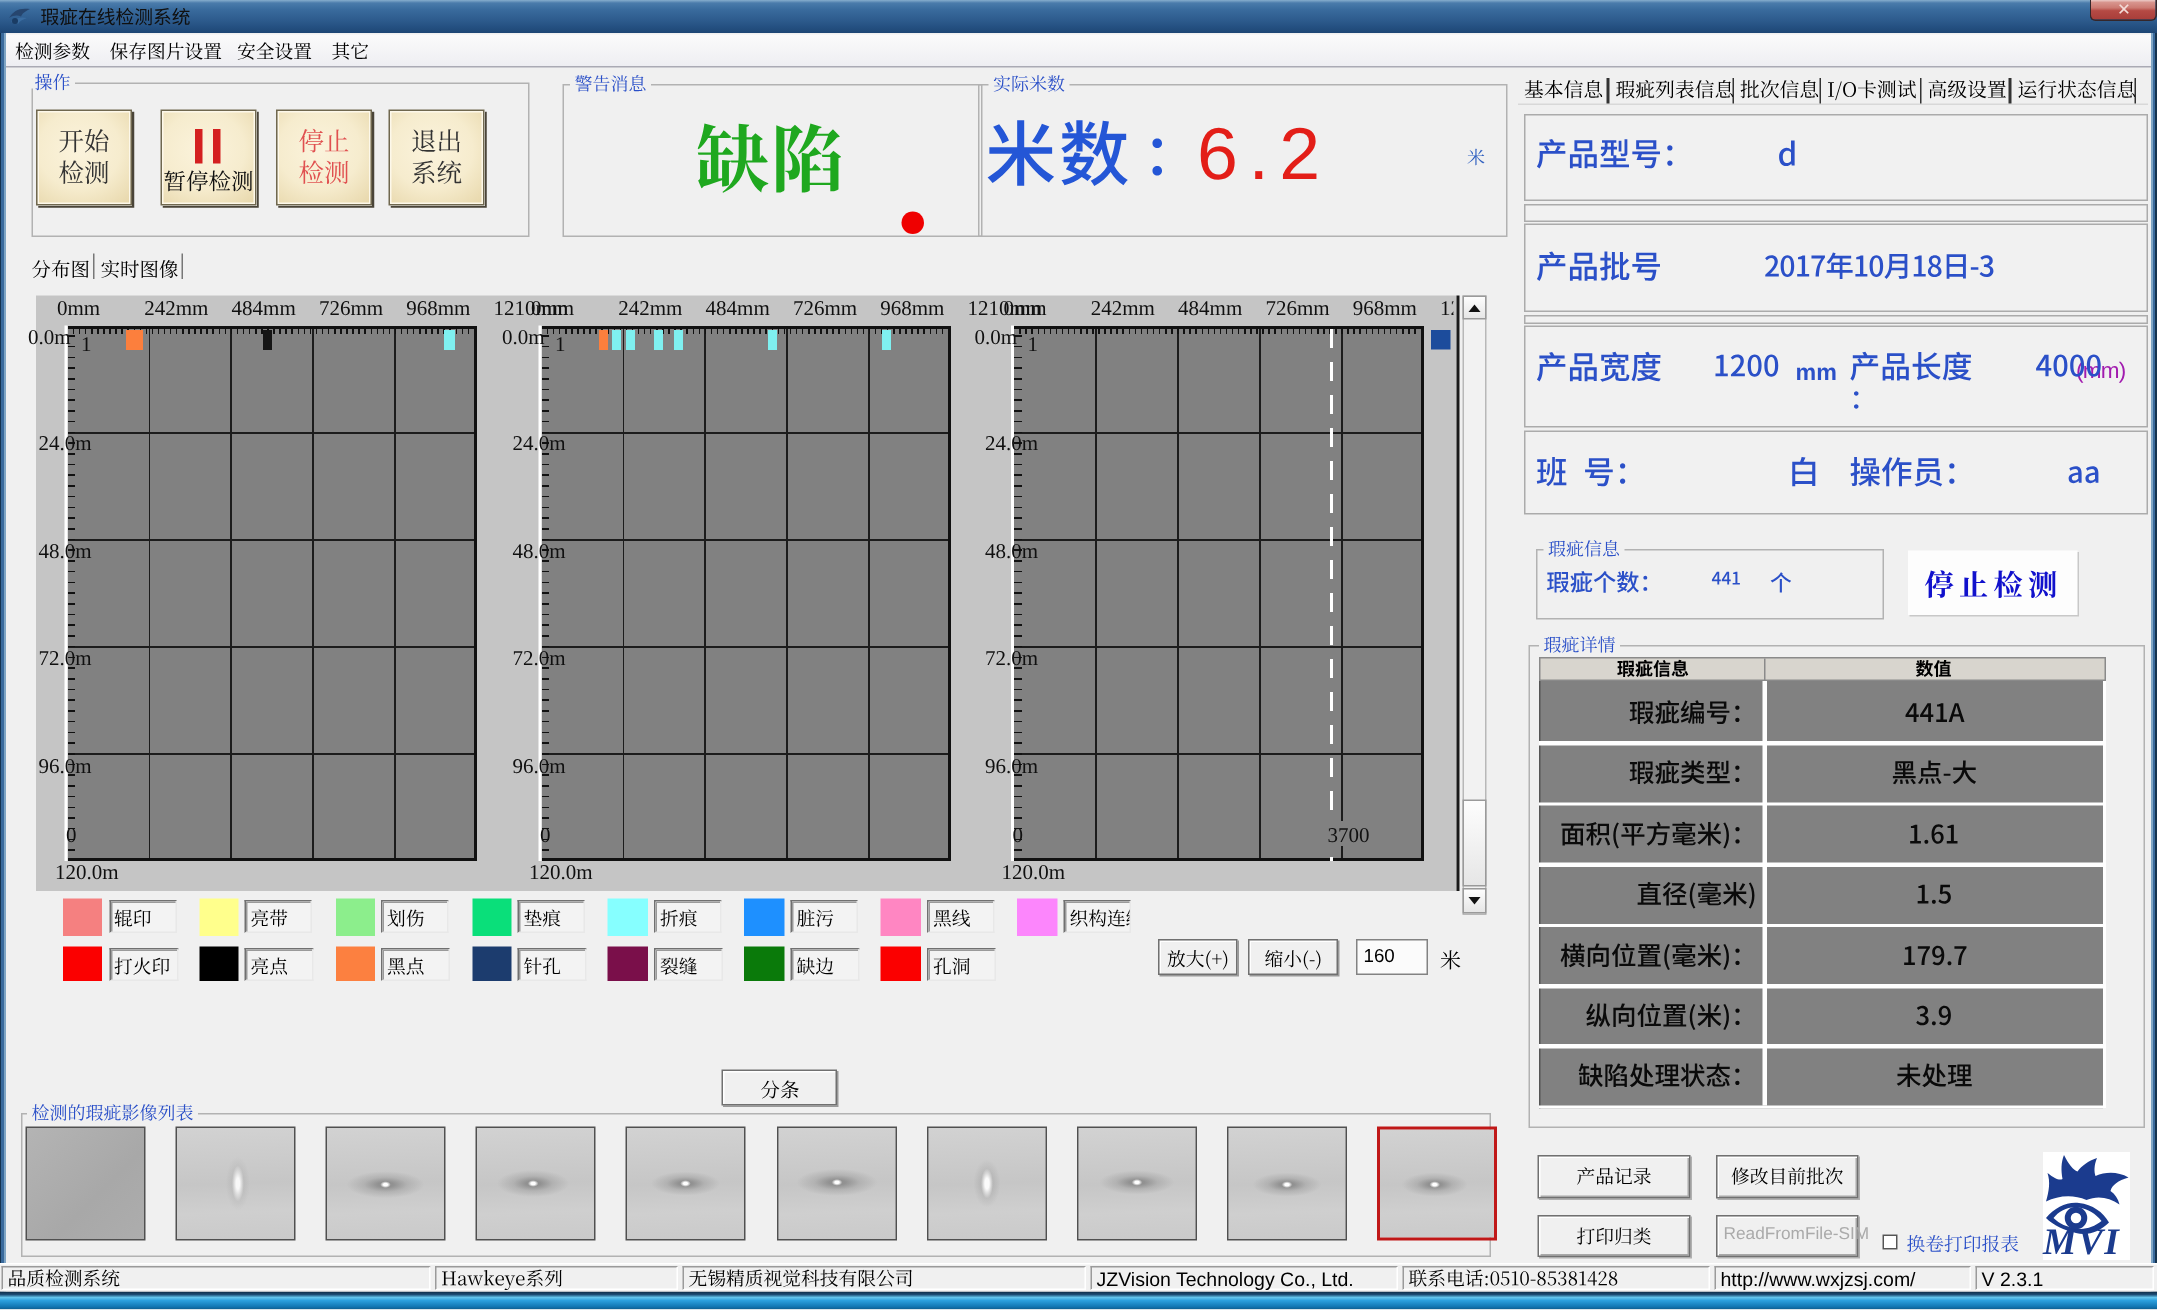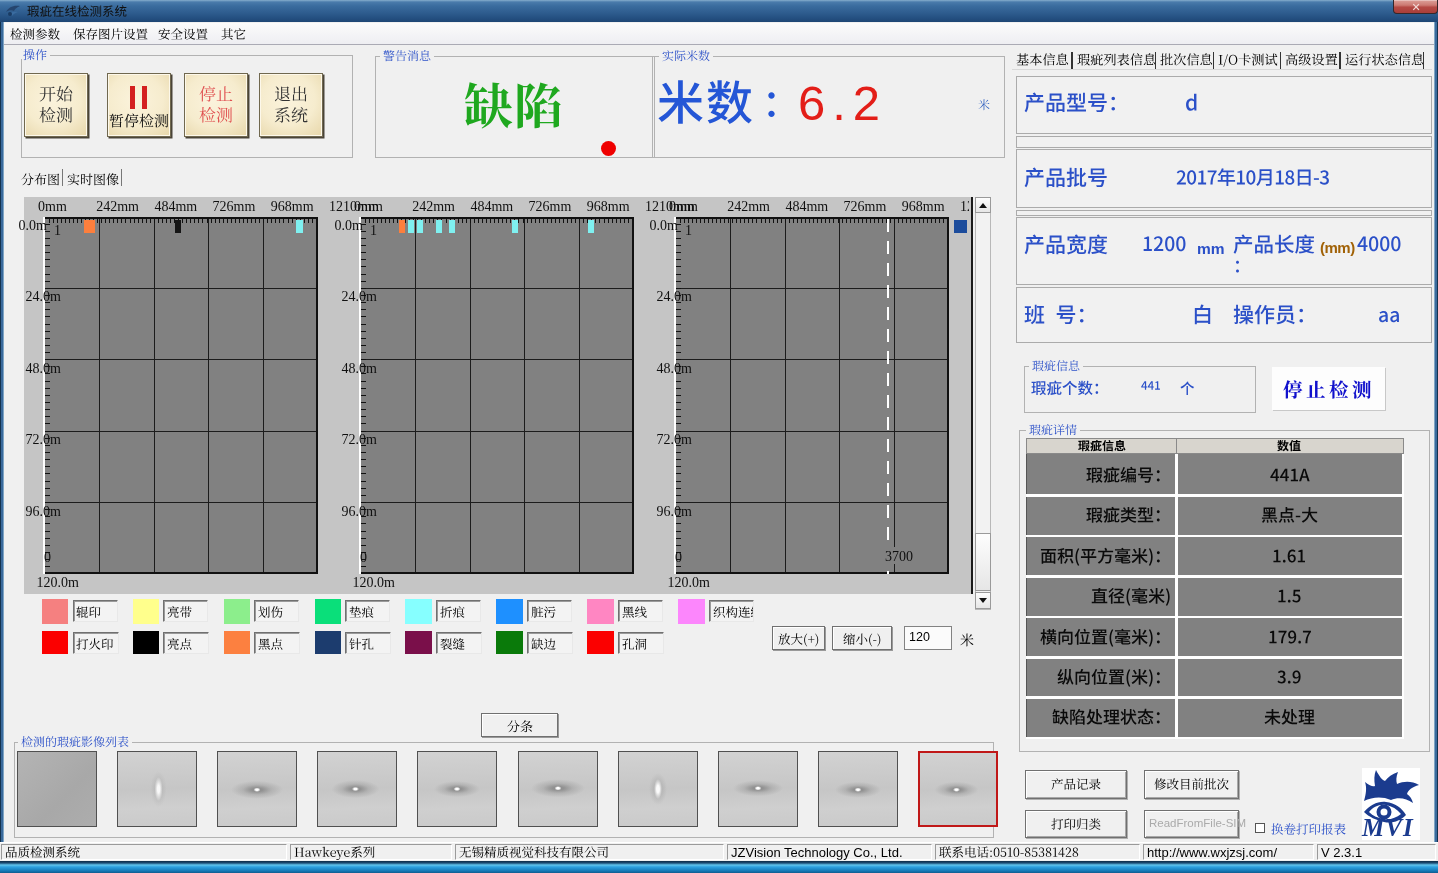--- a/index.html
+++ b/index.html
@@ -553,21 +553,21 @@
       <use href="#g80" transform="translate(36.8,12.8) scale(0.01250,-0.01250)"></use>
     </svg>
     <svg style="position:absolute;left:842.8px;top:630.8px;overflow:hidden" width="39" height="16" fill="#000">
       <use href="#g81" transform="translate(0.0,12.8) scale(0.01250,-0.01250)"></use>
       <use href="#g82" transform="translate(12.5,12.8) scale(0.01250,-0.01250)"></use>
       <use href="#g78" transform="translate(25.0,12.8) scale(0.01250,-0.01250)"></use>
       <use href="#g83" transform="translate(29.6,12.8) scale(0.01250,-0.01250)"></use>
       <use href="#g80" transform="translate(33.9,12.8) scale(0.01250,-0.01250)"></use>
     </svg>
     <div class="a" style="left:904px;top:626px;width:48px;height:24px;background:#FBFBFB;border:1px solid #828282;"></div>
-    <div class="a" style="left:909px;top:630px;font-size:12.5px;color:#000;">120</div>
+    <div class="a" style="left:909px;top:630px;font-size:12.5px;color:#000;">160</div>
     <svg style="position:absolute;left:959.5px;top:630.7px;overflow:hidden" width="15" height="17" fill="#000">
       <use href="#g41" transform="translate(0.0,14.3) scale(0.01400,-0.01400)"></use>
     </svg>
     <div class="a" style="left:481px;top:713px;width:77px;height:24px;background:#F0F0F0;border:1px solid #707070;box-shadow:inset 1px 1px 0 #fff,1px 1px 0 #999;"></div>
     <svg style="position:absolute;left:506.5px;top:717.7px;overflow:hidden" width="27" height="16" fill="#000">
       <use href="#g45" transform="translate(0.0,13.3) scale(0.01300,-0.01300)"></use>
       <use href="#g84" transform="translate(13.0,13.3) scale(0.01300,-0.01300)"></use>
     </svg>
     <div class="a" style="left:14px;top:742px;width:980px;height:96px;border:1px solid #b2b2b2;"></div>
     <div class="a" style="left:18px;top:740px;width:114px;height:6px;background:#F0F0F0;"></div>
@@ -754,21 +754,21 @@
       <use href="#g144" transform="translate(22.2,19.9) scale(0.01950,-0.01950)"></use>
       <use href="#g144" transform="translate(33.3,19.9) scale(0.01950,-0.01950)"></use>
     </svg>
     <div class="a" style="left:1197px;top:239.5px;font-size:15.5px;color:#2b50c8;font-weight:bold;">mm</div>
     <svg style="position:absolute;left:1233.0px;top:231.1px;overflow:hidden" width="83" height="25" fill="#2b50c8">
       <use href="#g137" transform="translate(0.0,20.9) scale(0.02050,-0.02050)"></use>
       <use href="#g138" transform="translate(20.5,20.9) scale(0.02050,-0.02050)"></use>
       <use href="#g155" transform="translate(41.0,20.9) scale(0.02050,-0.02050)"></use>
       <use href="#g154" transform="translate(61.5,20.9) scale(0.02050,-0.02050)"></use>
     </svg>
-    <div class="a" style="left:1320px;top:239px;font-size:15px;color:#a16207;font-weight:bold;letter-spacing:-0.5px;">(mm)</div>
+    <div class="a" style="left:1384px;top:239px;font-size:15px;color:#a21caf;font-weight:normal;letter-spacing:-0.5px;">(mm)</div>
     <svg style="position:absolute;left:1233.0px;top:253.6px;overflow:hidden" width="19" height="22" fill="#2b50c8">
       <use href="#g44" transform="translate(0.0,18.4) scale(0.01800,-0.01800)"></use>
     </svg>
     <svg style="position:absolute;left:1357.0px;top:231.1px;overflow:hidden" width="45" height="24" fill="#2b50c8">
       <use href="#g156" transform="translate(0.0,19.9) scale(0.01950,-0.01950)"></use>
       <use href="#g144" transform="translate(11.1,19.9) scale(0.01950,-0.01950)"></use>
       <use href="#g144" transform="translate(22.2,19.9) scale(0.01950,-0.01950)"></use>
       <use href="#g144" transform="translate(33.3,19.9) scale(0.01950,-0.01950)"></use>
     </svg>
     <svg style="position:absolute;left:1024.0px;top:300.6px;overflow:hidden" width="74" height="26" fill="#2b50c8">

